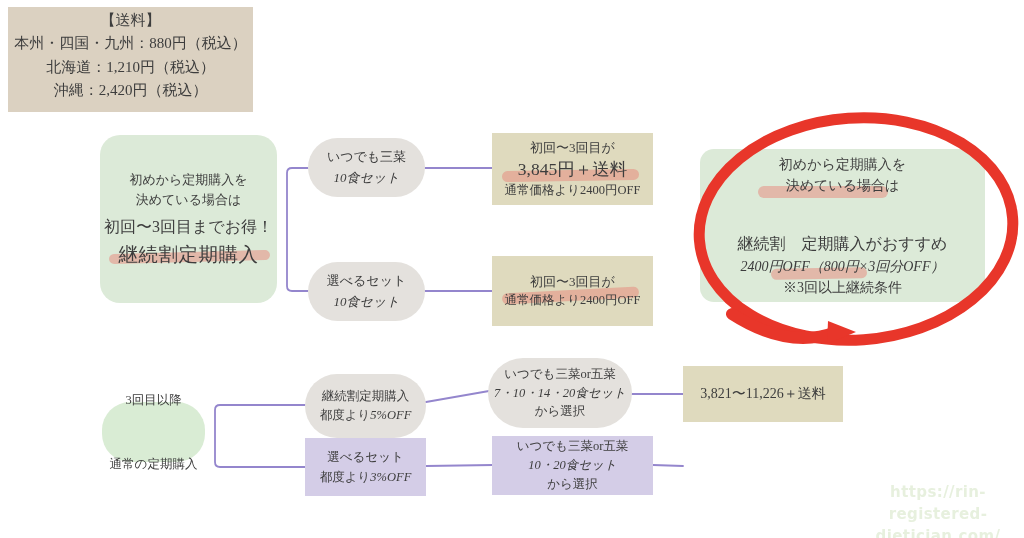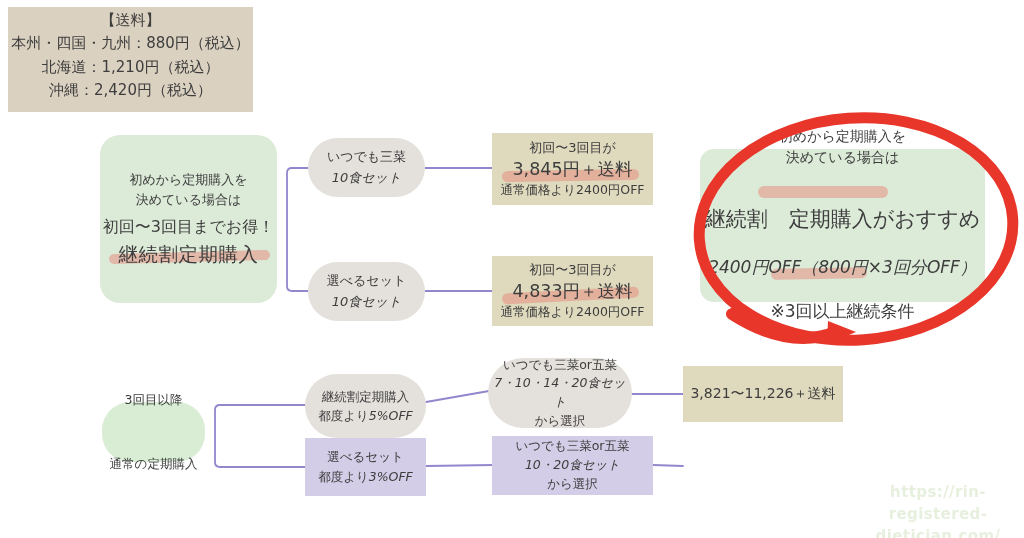--- a/index.html
+++ b/index.html
@@ -10,21 +10,21 @@
   }
   svg.layer { position:absolute; left:0; top:0; pointer-events:none; }
   #connectors { z-index:0; }
   #red-overlay { z-index:5; }
 
   .node {
     position:absolute; box-sizing:border-box;
     display:flex; flex-direction:column; align-items:center; justify-content:center;
     text-align:center; z-index:1;
   }
-  .node > .txt { position:relative; z-index:2; }
+  .node > .txt { position:relative; z-index:2;font-family:Liberation Serif, serif; }
   .marker { position:absolute; z-index:1; background:#e8857a; opacity:.5; border-radius:6px; }
 
   .shipping {
     left:8px; top:7px; width:245px; height:105px; background:#dbd1c1;
     font-size:15px; line-height:1.55; padding-bottom:8px;
   }
   .green-big {
     left:100px; top:135px; width:177px; height:168px;
     background:#dcead8; border-radius:20px;
   }
@@ -43,22 +43,22 @@
   .price-top { font-size:13px; line-height:1.5; }
   .price-top .num { font-size:17.5px; line-height:1.35; }
   .price-top .off { font-size:12.5px; }
   .price1 { left:492px; top:133px; width:161px; height:72px; }
   .price2 { left:492px; top:256px; width:161px; height:70px; }
 
   .green-reco {
     left:700px; top:149px; width:285px; height:153px;
     background:#dcead8; border-radius:14px; font-size:14px; line-height:1.5;
   }
-  .green-reco .reco-title { font-size:21px;margin-top:36px; }
-  .green-reco .reco-note  { font-size:17px;margin-top:19px; }
+  .green-reco .reco-title { font-size:16px;margin-top:36px; }
+  .green-reco .reco-note  { font-size:14px; }
 
   .green-pill-small {
     left:102px; top:402px; width:103px; height:60px;
     background:#d9ecd4; border-radius:28px; font-size:12.5px; line-height:1.6;gap:44px;
   }
   .pill-omakase { left:305px; top:374px; width:121px; height:64px; font-size:12.5px; }
   .box-eraberu  {
     left:305px; top:438px; width:121px; height:58px;
     background:#d4cde7; font-size:12.5px; line-height:1.6;
   }
@@ -122,21 +122,20 @@
 
   <div class="node beige price-top price1">
     <div class="marker" style="left:10px; top:37px; width:137px; height:11px; transform:rotate(-1deg);"></div>
     <div class="txt">初回〜3回目が</div>
     <div class="txt num">3,845円＋送料</div>
     <div class="txt off">通常価格より2400円OFF</div>
   </div>
   <div class="node beige price-top price2">
     <div class="marker" style="left:10px; top:34px; width:137px; height:11px; transform:rotate(-3deg);"></div>
     <div class="txt">初回〜3回目が</div>
-    <div class="txt num">4,833円＋送料</div>
     <div class="txt off">通常価格より2400円OFF</div>
   </div>
 
   <div class="node green-reco">
     <div class="marker" style="left:58px; top:37px; width:130px; height:12px;"></div>
     <div class="marker" style="left:71px; top:119px; width:96px; height:11px; transform:rotate(-1deg);"></div>
     <div class="txt">初めから定期購入を</div>
     <div class="txt">決めている場合は</div>
     <div class="txt reco-title">継続割　定期購入がおすすめ</div>
     <div class="txt reco-note it">2400円OFF（800円×3回分OFF）</div>

